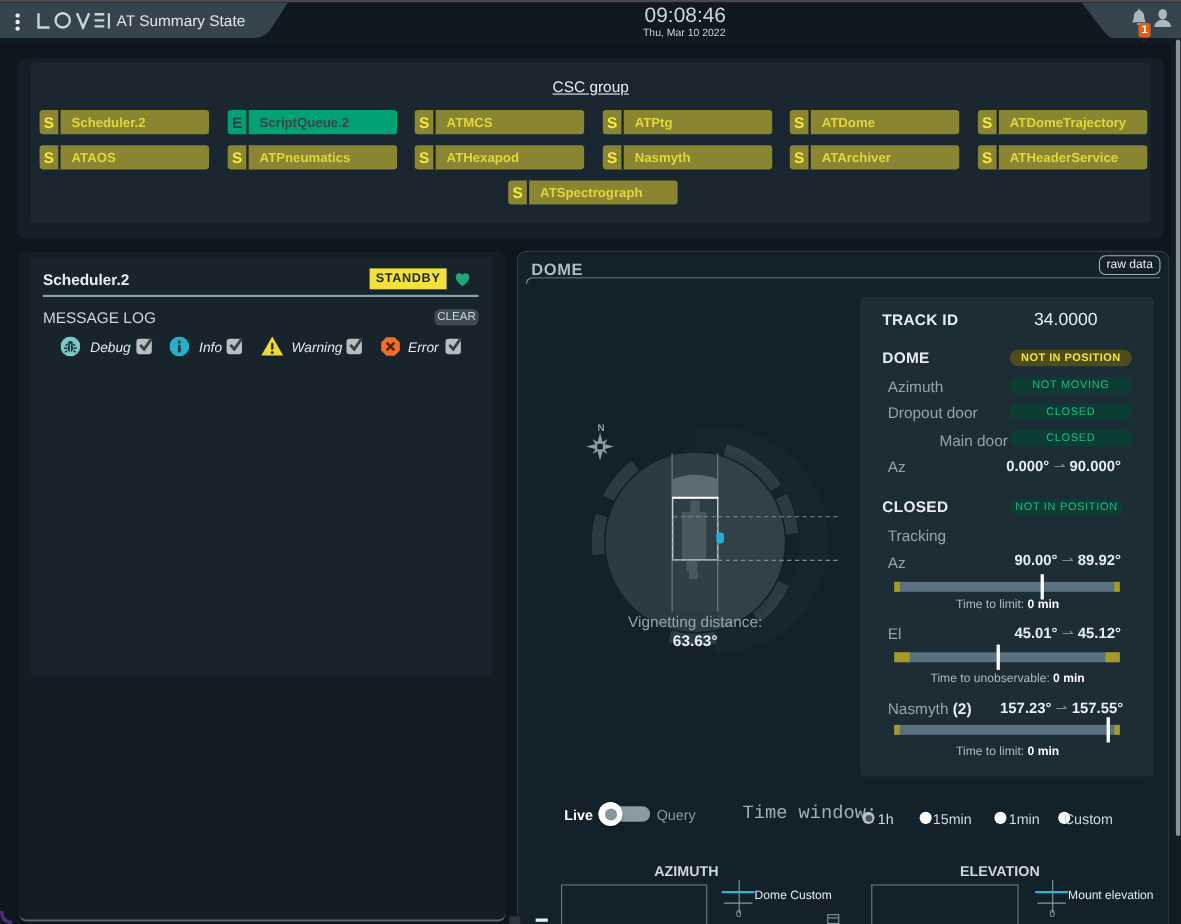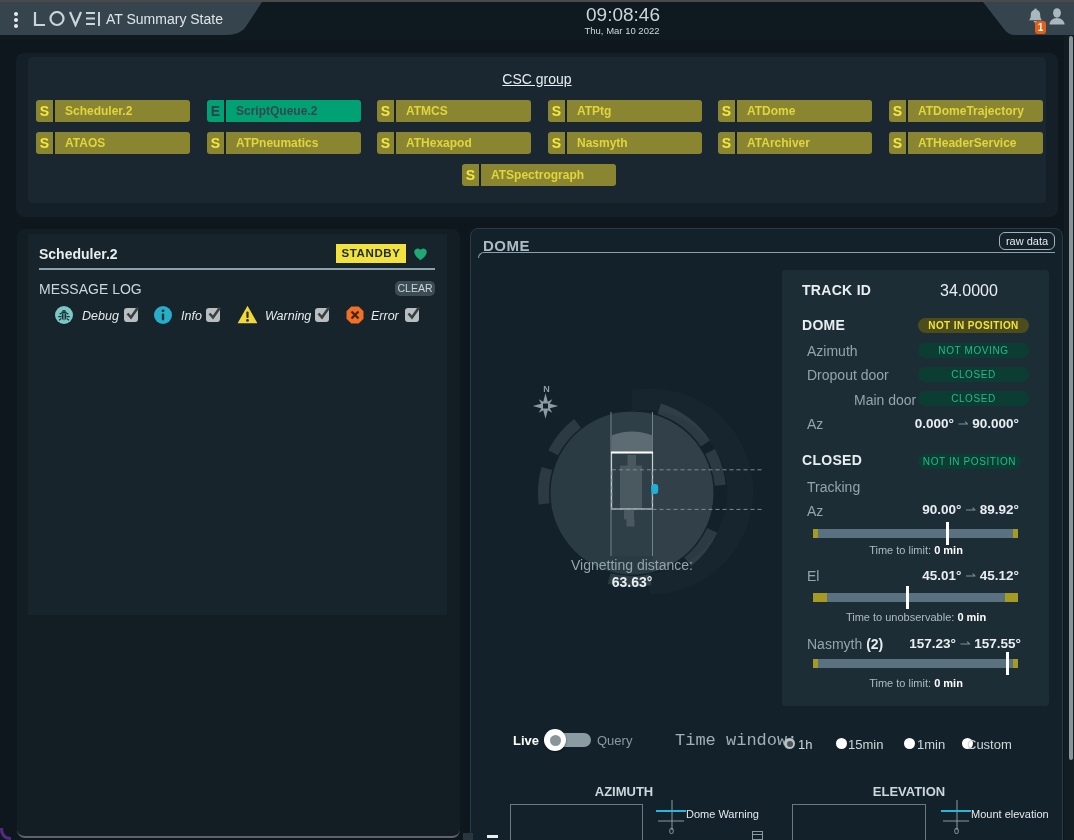--- a/index.html
+++ b/index.html
@@ -368,21 +368,21 @@
 </svg>
 
 <div class="chart-title" style="left:574px;top:784px;width:100px;text-align:center">AZIMUTH</div>
 <div class="chart-rect" style="left:510px;top:804px;width:133px;height:60px"></div>
 <svg class="abs" style="left:656px;top:800px" width="34" height="36" viewBox="0 0 34 36">
   <line x1="16" y1="0" x2="16" y2="30" stroke="#8a9aa2" stroke-width="1"></line>
   <line x1="0" y1="11" x2="30" y2="11" stroke="#29b6d8" stroke-width="2"></line>
   <line x1="2" y1="21" x2="28" y2="21" stroke="#8a9aa2" stroke-width="1"></line>
   <text x="13" y="34" fill="#93a5ac" font-size="9">0</text>
 </svg>
-<div class="leg-lab" style="left:686px;top:808px">Dome Warning</div>
+<div class="leg-lab" style="left:686px;top:808px">Dome Custom</div>
 <div class="chart-title" style="left:859px;top:784px;width:100px;text-align:center">ELEVATION</div>
 <div class="chart-rect" style="left:792px;top:804px;width:134px;height:60px"></div>
 <svg class="abs" style="left:941px;top:800px" width="34" height="36" viewBox="0 0 34 36">
   <line x1="16" y1="0" x2="16" y2="30" stroke="#8a9aa2" stroke-width="1"></line>
   <line x1="0" y1="11" x2="30" y2="11" stroke="#29b6d8" stroke-width="2"></line>
   <line x1="2" y1="21" x2="28" y2="21" stroke="#8a9aa2" stroke-width="1"></line>
   <text x="13" y="34" fill="#93a5ac" font-size="9">0</text>
 </svg>
 <div class="leg-lab" style="left:971px;top:808px">Mount elevation</div>
 

